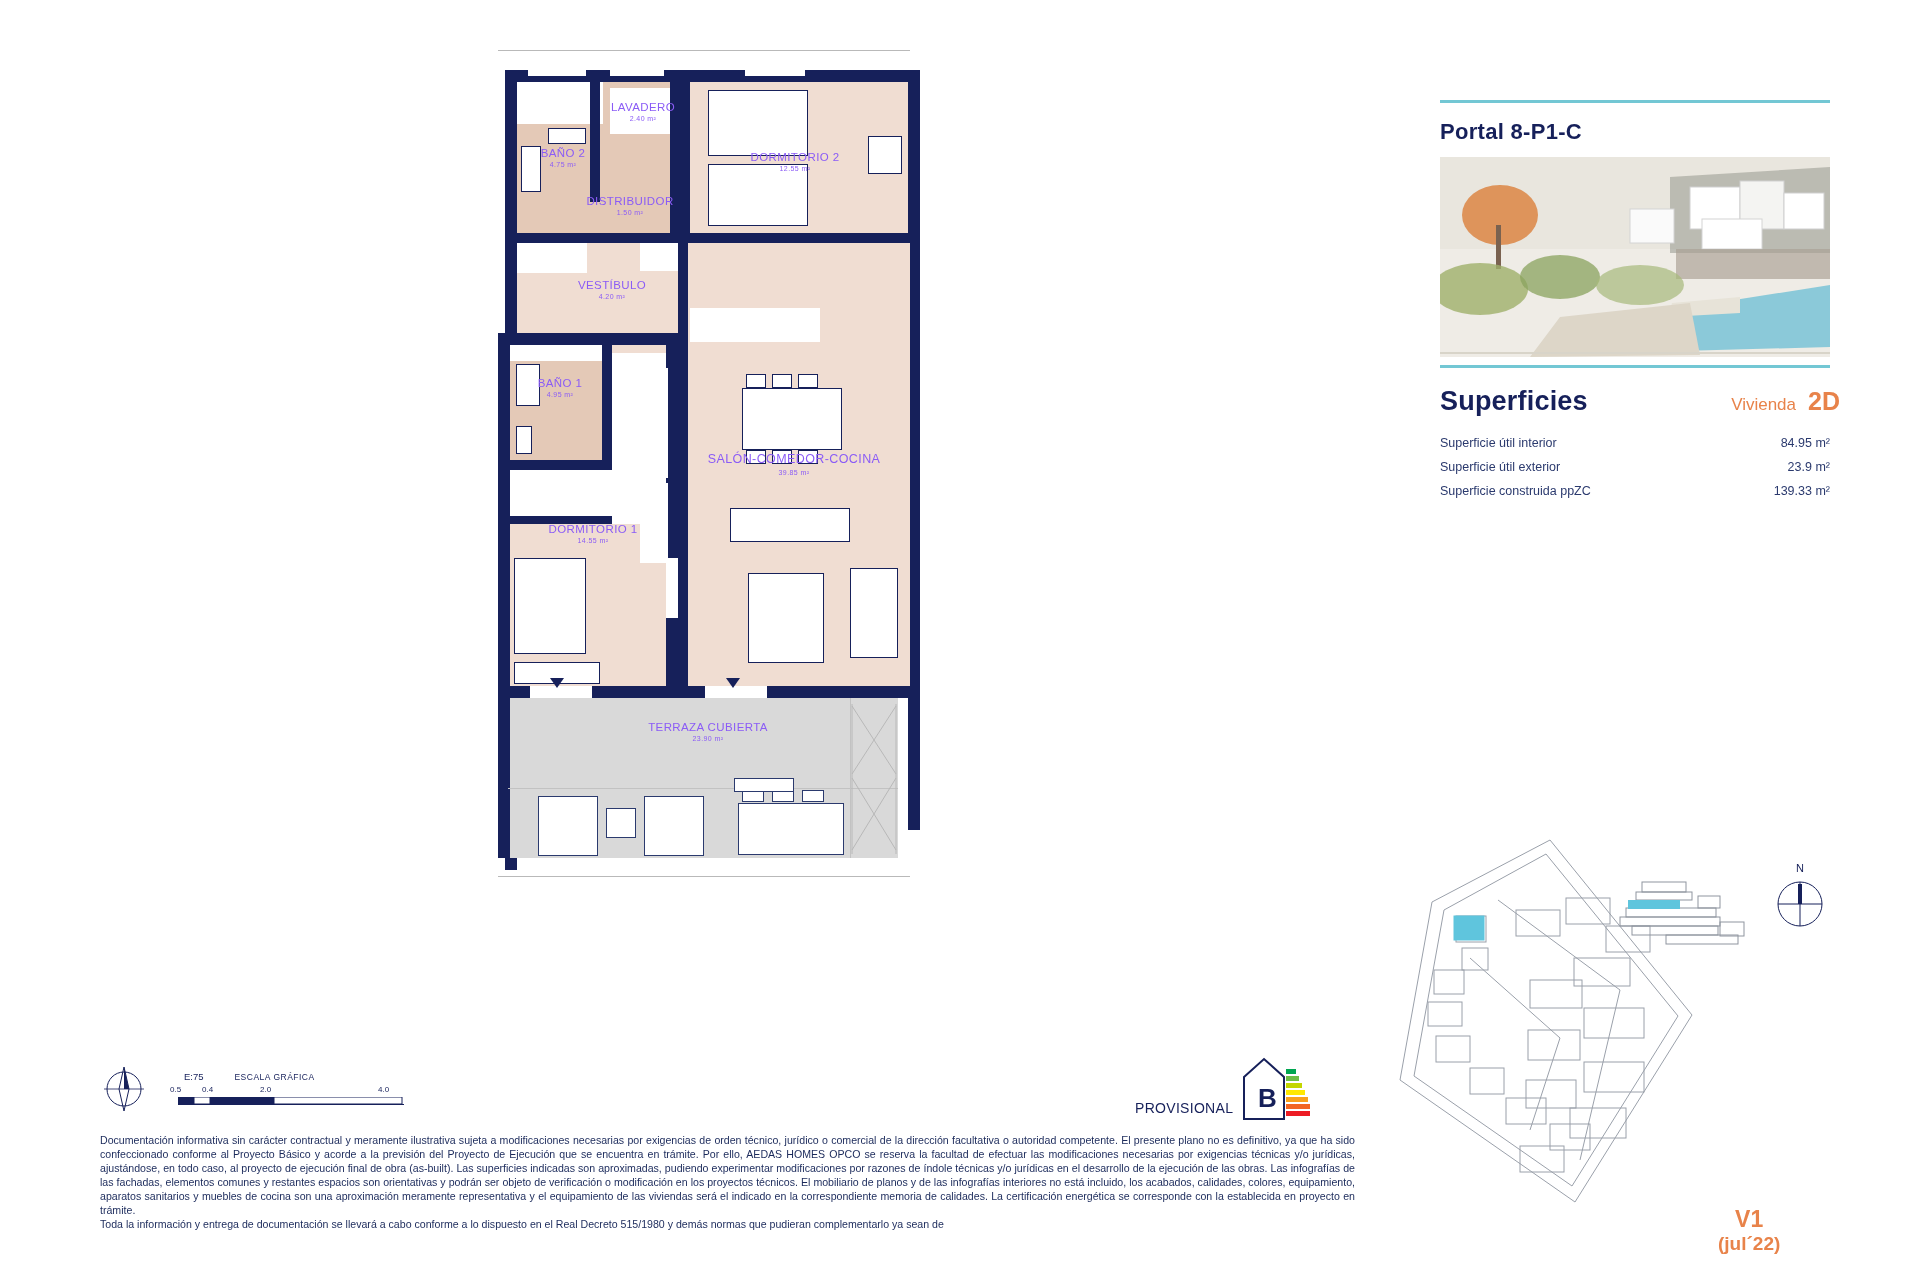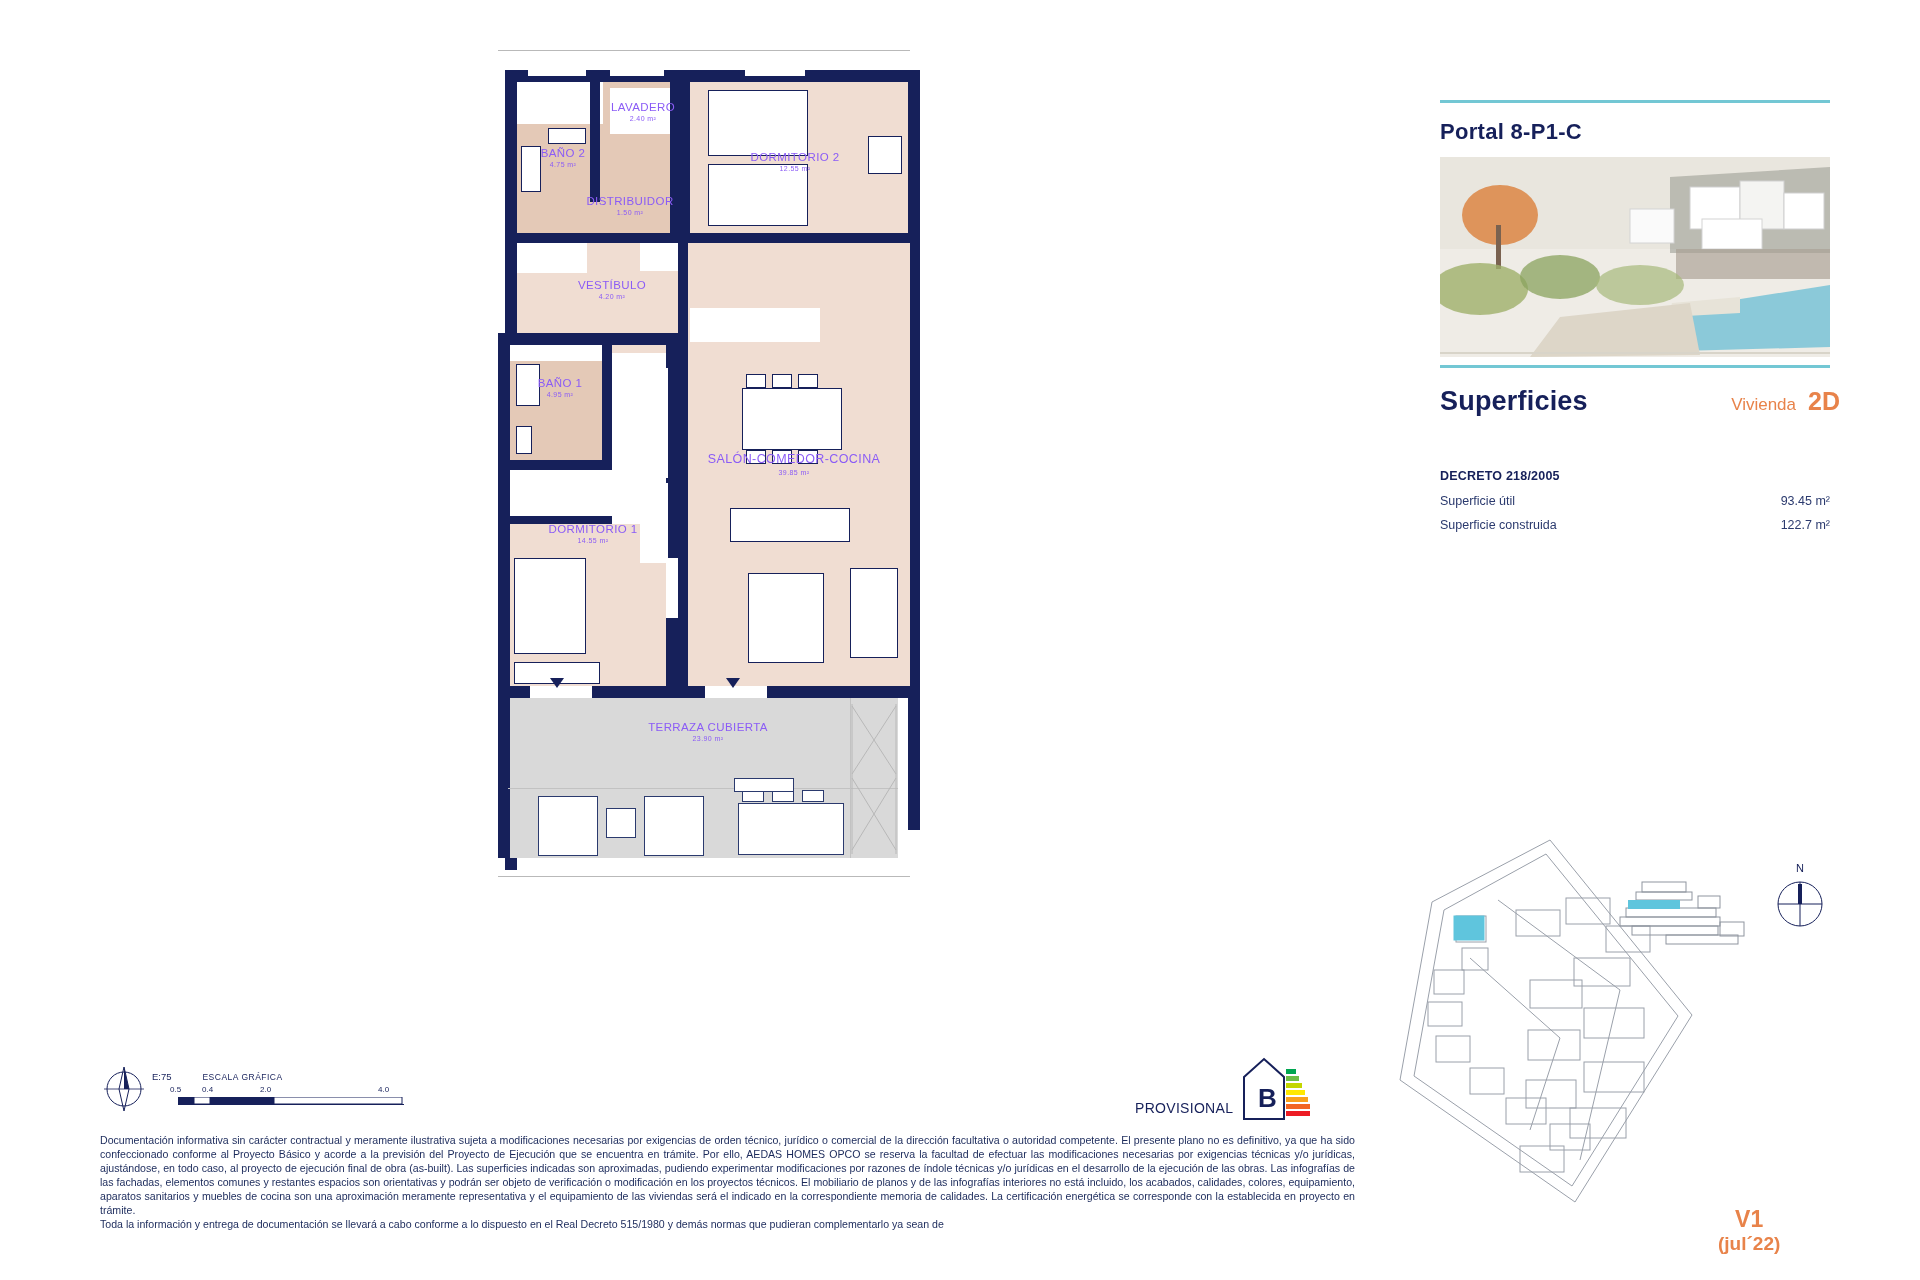--- a/index.html
+++ b/index.html
@@ -70,21 +70,21 @@
   .sitemap { position:absolute; left:1370px; top:830px; width:330px; height:400px; }
   .keyplan { position:absolute; left:1612px; top:878px; width:140px; height:80px; }
   .northrose { position:absolute; left:1768px; top:862px; width:64px; height:76px; text-align:center; }
   .north-n { font-size:11px; color:#16205a; }
   .vlabel { position:absolute; left:1718px; top:1206px; text-align:center; color:#e8834a; }
   .vlabel .v1 { font-size:23px; font-weight:bold; }
   .vlabel .v2 { font-size:19px; font-weight:bold; }
 
   
   .compass { position:absolute; left:98px; top:1063px; width:52px; height:52px; }
-  .scale { position:absolute; left:152px; top:1066px; width:270px; }
+  .scale { position:absolute; left:184px; top:1066px; width:270px; }
   .scale .e { font-size:9.5px; color:#16205a; }
   .scale .t { font-size:8.5px; color:#16205a; letter-spacing:.5px; }
   .scalebar { position:absolute; left:178px; top:1092px; width:260px; height:9px; }
   .scale-nums { position:absolute; left:170px; top:1085px; width:280px; font-size:8px; color:#16205a; }
 
   .provisional { position:absolute; left:1135px; top:1100px; font-size:14px; color:#16205a; letter-spacing:.3px;}
   .energy { position:absolute; left:1240px; top:1055px; width:70px; height:68px; }
 
   .legal {
     position:absolute; left:100px; top:1133px; width:1255px;
@@ -278,32 +278,35 @@
     <div class="rule-bot"></div>
 
     <div class="sup-head">
       <div class="sup-title">Superficies</div>
       <div class="viv">
         <span class="viv-lbl">Vivienda</span>
         <span class="viv-val">2D</span>
       </div>
     </div>
 
-
-    <div class="decreto">
-      <h4>DECRETO 218/2005</h4>
+    <div class="sup-list">
       <div class="sup-row">
-        <span>Superficie útil</span>
-        <span class="v">93.45 m²</span>
+        <span>Superficie útil interior</span>
+        <span class="v">84.95 m²</span>
       </div>
       <div class="sup-row">
-        <span>Superficie construida</span>
-        <span class="v">122.7 m²</span>
+        <span>Superficie útil exterior</span>
+        <span class="v">23.9 m²</span>
       </div>
-    </div>
+      <div class="sup-row">
+        <span>Superficie construida ppZC</span>
+        <span class="v">139.33 m²</span>
+      </div>
+    </div>
+
   </div>
 
   <div class="sitemap">
     <svg width="330" height="400" viewBox="0 0 330 400">
       <g fill="none" stroke="#9aa0aa" stroke-width="1">
         <polygon points="62,72 180,10 322,185 205,372 30,250"></polygon>
         <polygon points="74,80 176,24 308,186 202,356 44,246"></polygon>
         <rect x="86" y="86" width="30" height="26"></rect>
         <rect x="92" y="118" width="26" height="22"></rect>
         <rect x="64" y="140" width="30" height="24"></rect>

